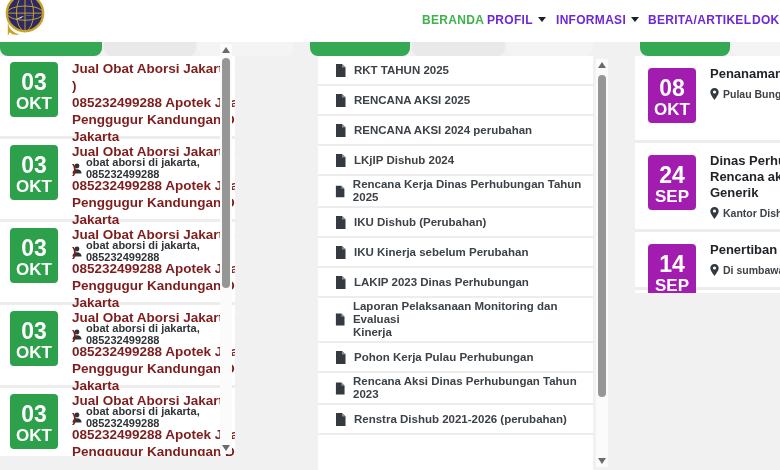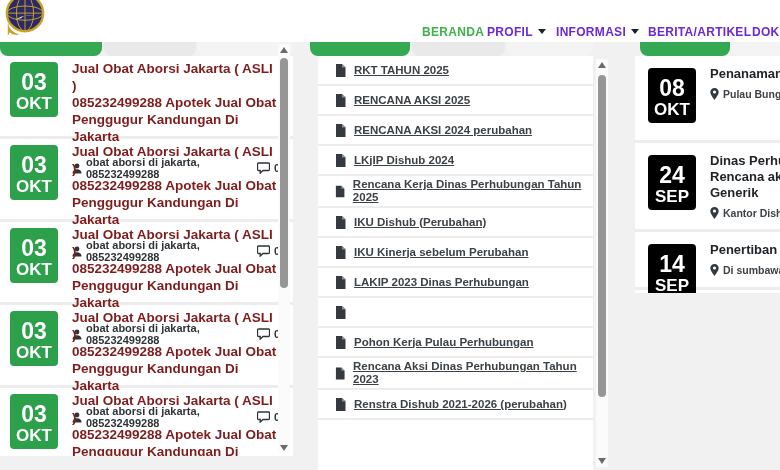--- a/index.html
+++ b/index.html
@@ -4,67 +4,67 @@
 <style>
   * { margin:0; padding:0; box-sizing:border-box; }
   html,body { background:#fff; }
   .page {
     position:relative; width:780px; height:470px; overflow:hidden;
     font-family:"Liberation Sans", sans-serif; background:#fff;
   }
   
   .header { position:absolute; left:0; top:0; width:780px; height:42px; background:#fff; z-index:5; }
   .logo { position:absolute; left:4px; top:-6px; width:42px; height:44px; }
-  .nav { position:absolute; top:12px; height:42px; left:0; width:100%;padding-left:34px; }
+  .nav { position:absolute; top:0; height:42px; left:0; width:100%;padding-left:34px; }
   .nav-item {
     position:absolute; top:13px; font-size:12px; font-weight:bold; color:#6d28d9;
     letter-spacing:.3px; white-space:nowrap; cursor:pointer;
   }
   .nav-item.active { color:#3cb44a; }
   .caret {
     display:inline-block; width:0; height:0; margin-left:5px; vertical-align:2px;
     border-left:4px solid transparent; border-right:4px solid transparent; border-top:5px solid #1d2125;
   }
   
   .content { position:absolute; left:0; top:42px; width:780px; height:428px; background:#f1f1f1; }
   .card { position:absolute; }
   .tabstrip { position:absolute; left:0; top:0; right:0; height:14px; }
   .tab { position:absolute; top:0; height:14px; border-radius:0 0 8px 8px; }
   .tab.green { background:#35a854; }
   .tab.gray  { background:#e9e9e9; }
   .tab.light { background:#f4f4f4; }
   .card-body { position:absolute; left:0; right:0; top:14px; background:#fff; overflow:hidden; }
 
   
-  .news-card { left:0; top:0; width:293px; height:414px; }
+  .news-card { left:0; top:0; width:235px; height:414px; }
   .news-card .card-body { bottom:0; }
   .news-item { position:relative; height:83px; border-bottom:3px solid #ededed; }
   .badge-date {
     position:absolute; left:10px; top:6px; width:48px; height:55px; border-radius:4px;
     display:flex; flex-direction:column; align-items:center; justify-content:center; color:#fff;
   }
   .badge-date.green { background:#2ca04a; }
-  .badge-date.yellow { background:#000000; }
+  .badge-date.yellow { background:#a21caf; }
   .badge-date .day { font-size:23px; font-weight:bold; line-height:24px; }
   .badge-date .month { font-size:17px; font-weight:bold; line-height:13px; margin-top:3px; }
   .news-body2 { position:absolute; left:72px; top:4px; width:208px; }
   .news-title {
     font-size:13.5px; font-weight:bold; color:#7f1d1d; line-height:17px;
     white-space:pre-line; cursor:pointer;
   }
   .news-meta { margin-top:11px; display:flex; align-items:center; gap:4px; font-size:11px; font-weight:bold; color:#2f3336; }
   .news-meta svg { flex:0 0 auto; }
   
   .docs-card { left:318px; top:0; width:275px; height:440px; }
   .docs-card .card-body { height:430px; }
   .doc-row {
     display:flex; align-items:center; gap:8px; min-height:30px; padding:2px 10px 2px 17px;
     border-bottom:2px solid #ededed; cursor:pointer;
   }
-  .doc-label { font-size:11.5px; font-weight:bold; color:#3d4247; line-height:13px; white-space:pre-line;text-decoration:underline; }
+  .doc-label { font-size:11.5px; font-weight:bold; color:#3d4247; line-height:13px; white-space:pre-line; }
   
   .agenda-card { left:635px; top:0; width:220px; height:251px; }
   .agenda-card .card-body { height:237px; }
   .agenda-item { position:relative; border-bottom:3px solid #ededed; }
   .agenda-item .badge-date { left:13px; top:12px; }
   .agenda-body { margin-left:75px; padding-top:10px; padding-bottom:10px; width:200px; }
   .agenda-title { font-size:13px; font-weight:bold; color:#212529; line-height:16px; white-space:pre-line; cursor:pointer; }
   .agenda-loc { margin-top:6px; display:flex; align-items:center; gap:4px; font-size:10.5px; font-weight:bold; color:#3d4247; }
   
   .sb { position:absolute; width:12px; background:#fbfbfb; }
@@ -295,20 +295,22 @@
               <path d="M7 0 l3.5 3.5 h-3.5 Z" fill="#8a8f94"></path>
             </svg>
     <span class="doc-label">LAKIP 2023 Dinas Perhubungan</span>
   </div>
 
   <div class="doc-row">
     <svg width="11" height="13" viewBox="0 0 11 13">
               <path d="M1 0 h6 l3.5 3.5 v9.5 h-9.5 Z" fill="#343a40"></path>
               <path d="M7 0 l3.5 3.5 h-3.5 Z" fill="#8a8f94"></path>
             </svg>
+    <span class="doc-label">Laporan Pelaksanaan Monitoring dan Evaluasi
+Kinerja</span>
   </div>
 
   <div class="doc-row">
     <svg width="11" height="13" viewBox="0 0 11 13">
               <path d="M1 0 h6 l3.5 3.5 v9.5 h-9.5 Z" fill="#343a40"></path>
               <path d="M7 0 l3.5 3.5 h-3.5 Z" fill="#8a8f94"></path>
             </svg>
     <span class="doc-label">Pohon Kerja Pulau Perhubungan</span>
   </div>
 

